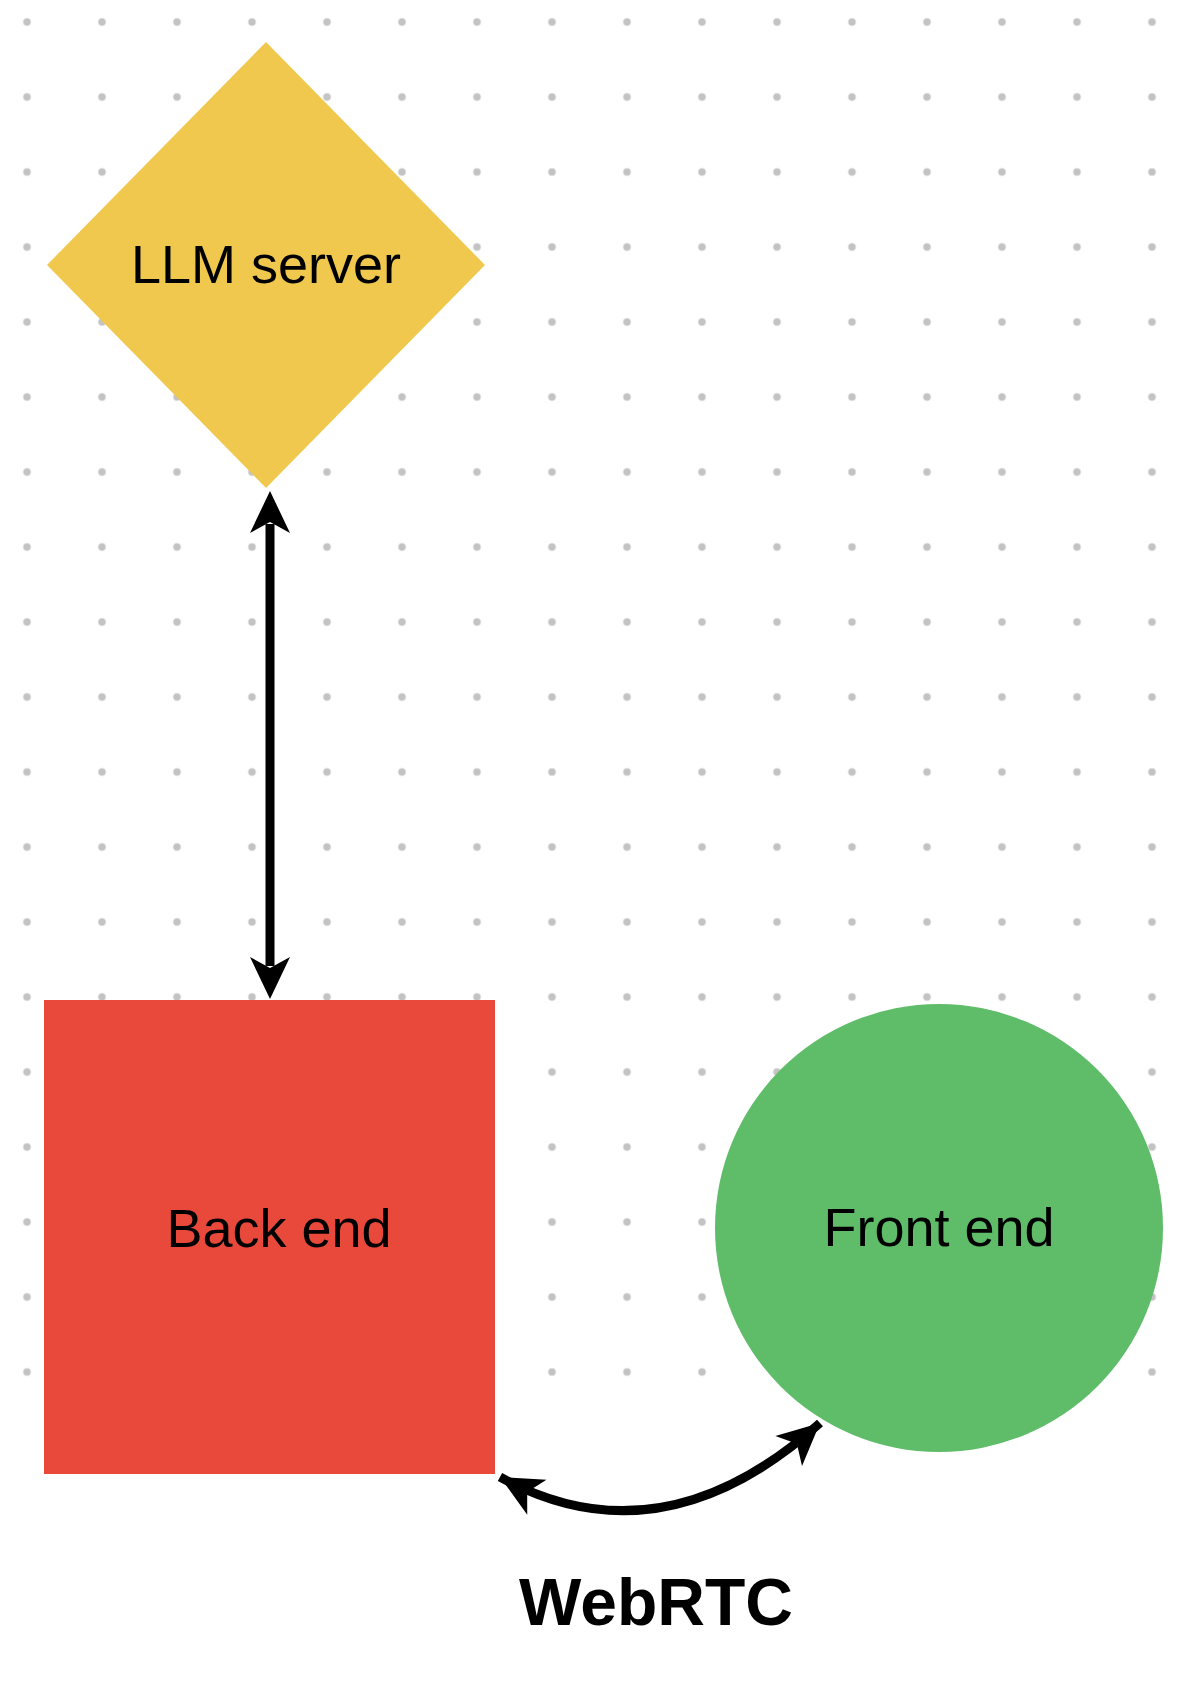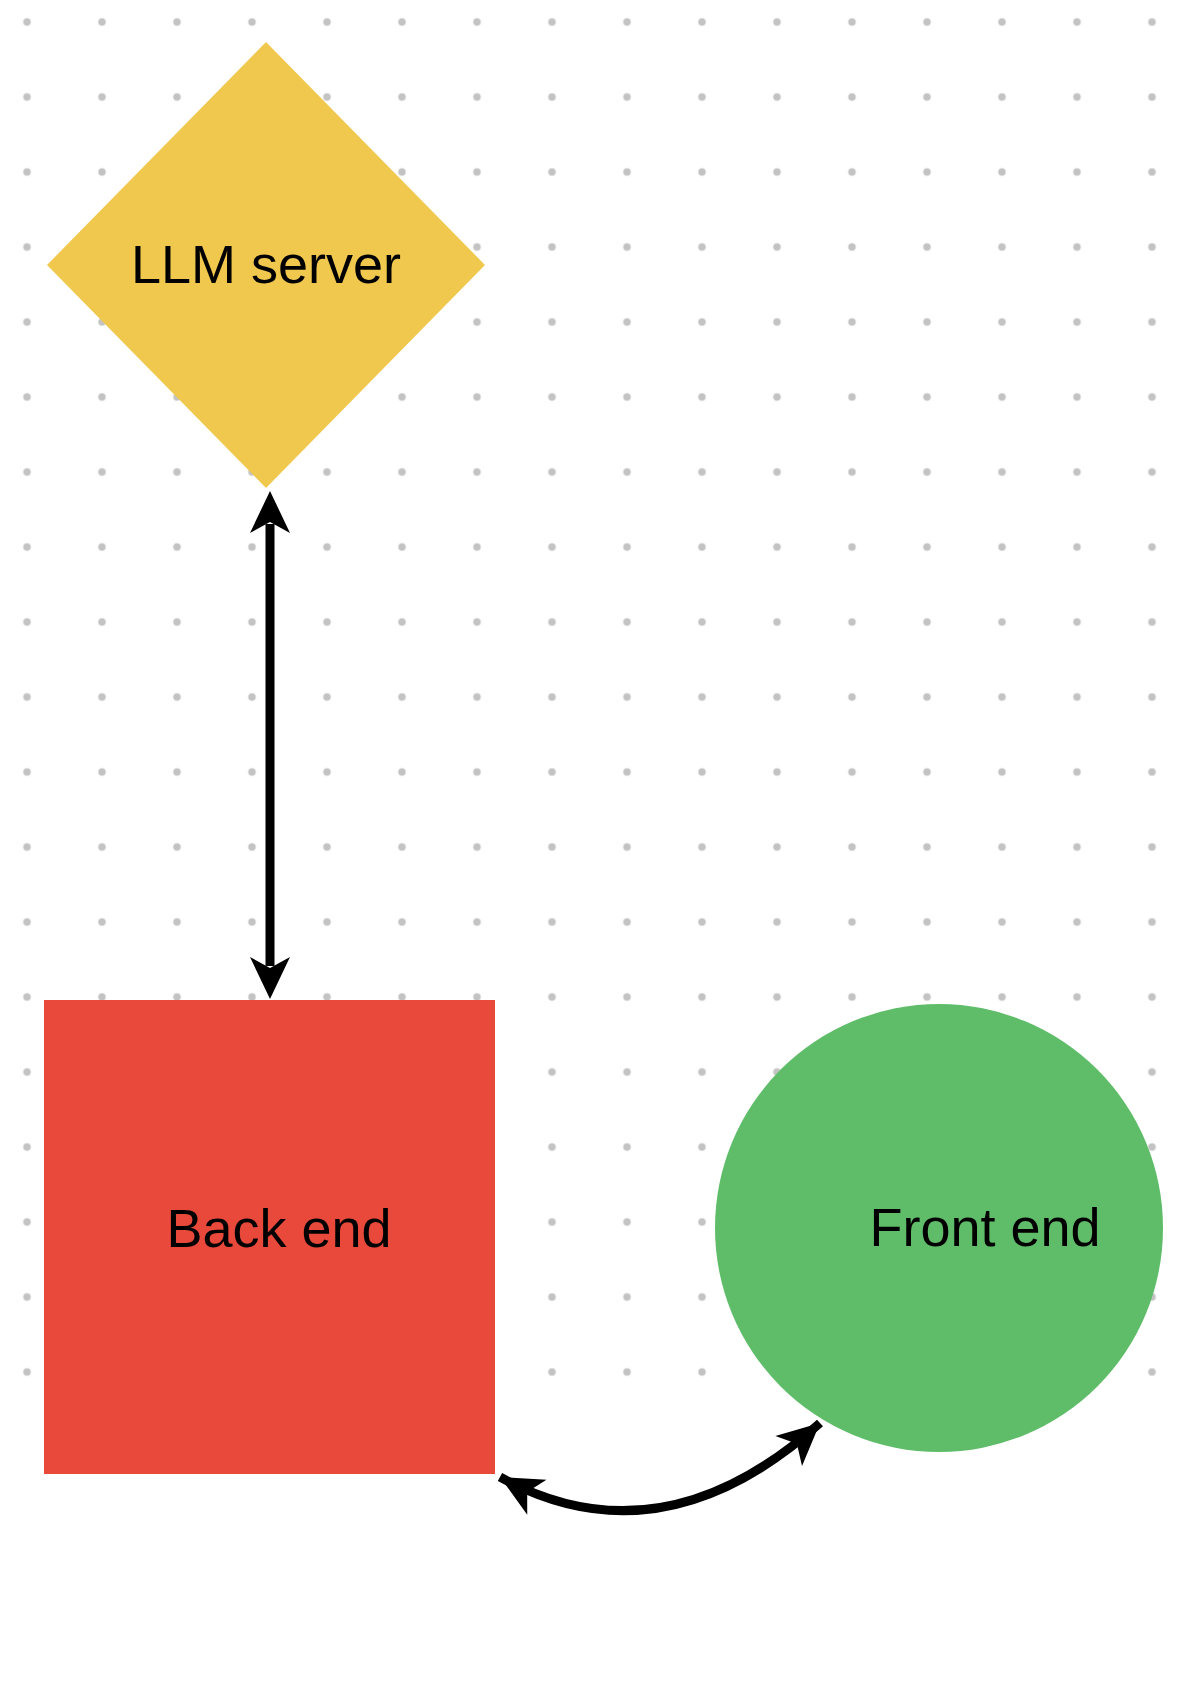--- a/index.html
+++ b/index.html
@@ -36,21 +36,21 @@
     position: absolute;
     transform: translate(-50%, -50%);
     font-size: 66px;
     font-weight: 700;
     color: #000000;
     white-space: nowrap;
     line-height: 1.2;
   }
   #llm-server-label { left: 266px; top: 264px; }
   #backend-label    { left: 269px; top: 1228px; margin-left: 10px; }
-  #frontend-label   { left: 985px; top: 1227px; }
+  #frontend-label   { left: 939px; top: 1227px; }
   #api-label        { left: 160px; top: 783px; }
   #webrtc-label     { left: 656px; top: 1603px; }
 </style>
 </head>
 <body>
 
 <div class="canvas">
 
   <svg class="diagram-layer" viewBox="0 0 1179 1697" xmlns="http://www.w3.org/2000/svg">
 
@@ -73,14 +73,15 @@
     </g>
   </svg>
 
   <div class="shape-label" id="llm-server-label">LLM server</div>
 
   <div class="shape-label" id="backend-label">Back end</div>
 
   <div class="shape-label" id="frontend-label">Front end</div>
 
 
+  <div class="connector-label" id="webrtc-label">WebRTC</div>
 
 </div>
 
 </body></html>

